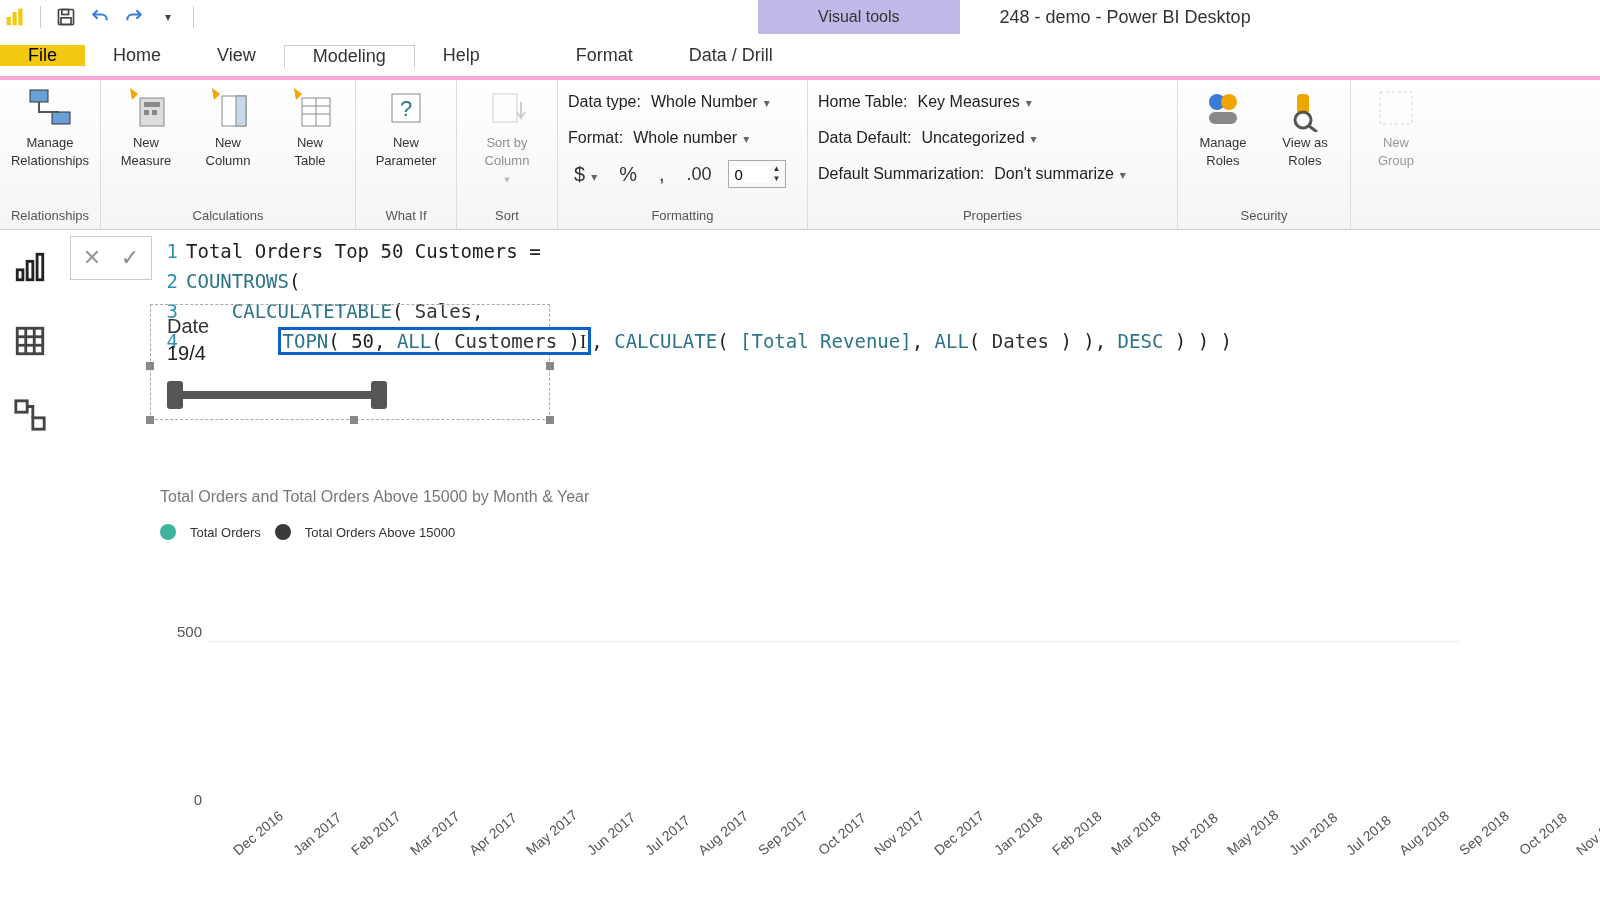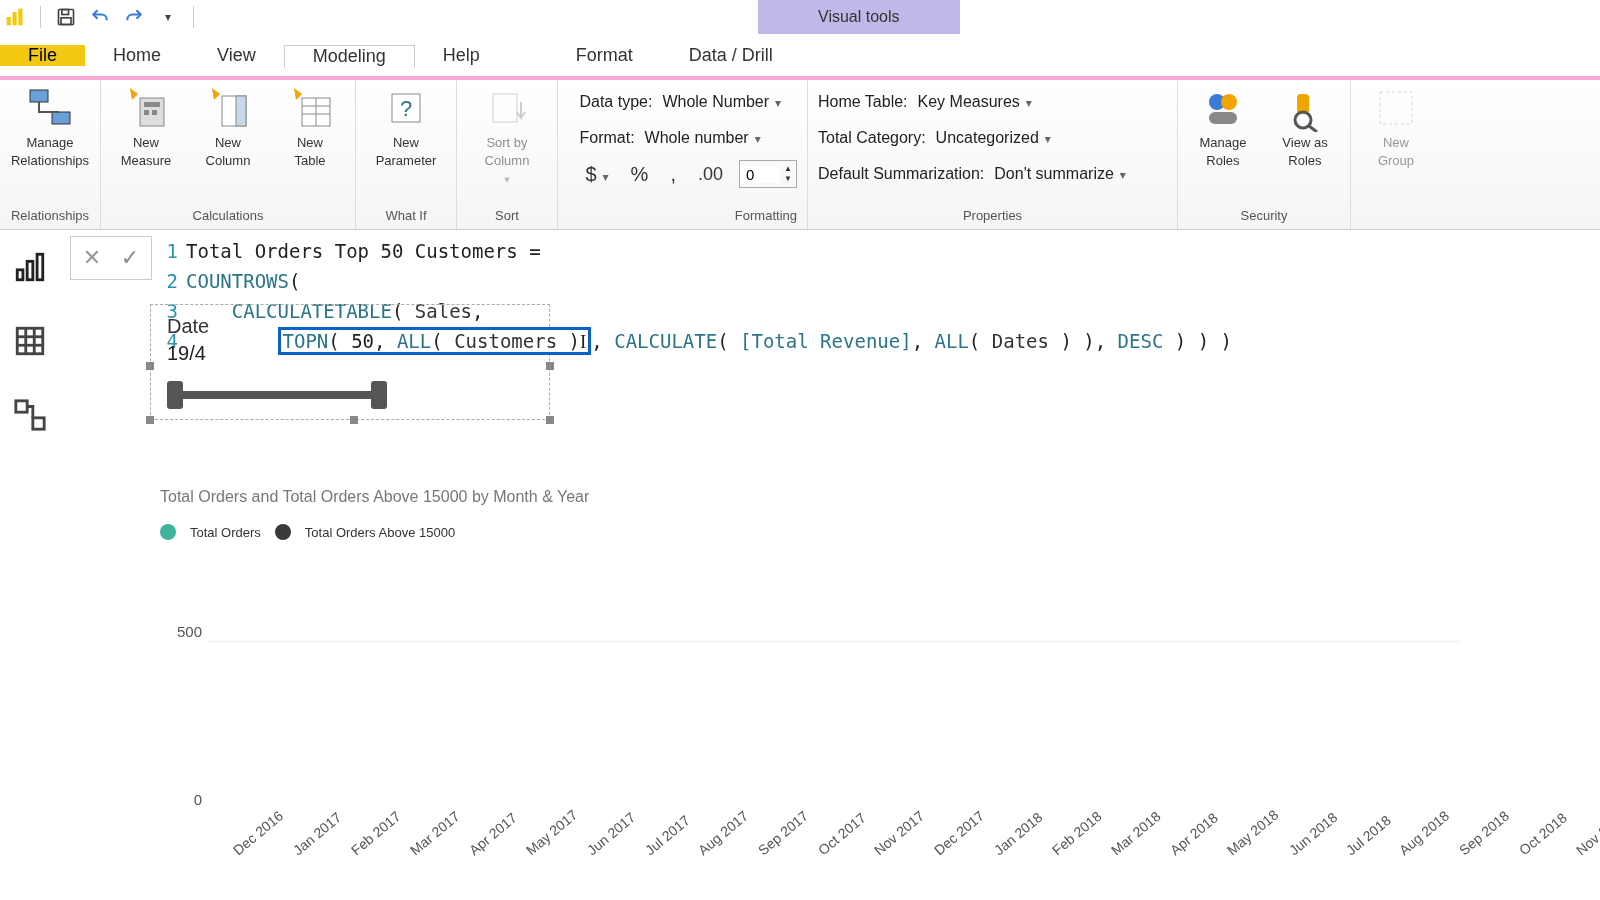--- a/index.html
+++ b/index.html
@@ -116,20 +116,21 @@
     <span class="icon">
         <svg viewBox="0 0 24 24" fill="none" stroke="#3a7bd5" stroke-width="2.5">
           <path d="M15 14l5-5-5-5"></path>
           <path d="M20 9H10a6 6 0 00-6 6v1"></path>
         </svg>
       </span>
     <span class="icon" style="font-size:12px;color:#444;">▾</span>
     <span class="sep"></span>
   </div>
   <div class="contextual-tab">Visual tools</div>
+  <div class="window-title">248 - demo - Power BI Desktop</div>
 </div>
 
 <div class="tabrow">
   <div class="tab-file">File</div>
   <div class="tab">Home</div>
   <div class="tab">View</div>
   <div class="tab active">Modeling</div>
   <div class="tab">Help</div>
   <div style="width:40px;"></div>
   <div class="tab">Format</div>
@@ -223,21 +224,21 @@
             </svg>
           </span>
         <span style="white-space:pre-line;">Sort by
 Column</span>
         <span style="font-size:11px;color:#888;">▾</span>
       </div>
     </div>
     <div class="group-label">Sort</div>
   </div>
 
-  <div class="group" style="min-width:250px;align-items:flex-end;">
+  <div class="group" style="min-width:250px;">
     <div>
       <div class="prop-row">
         <span>Data type:</span>
         <span class="dropdown-caret">Whole Number</span>
       </div>
       <div class="prop-row">
         <span>Format:</span>
         <span class="dropdown-caret">Whole number</span>
       </div>
       <div class="prop-row">
@@ -257,21 +258,21 @@
     <div class="group-label">Formatting</div>
   </div>
 
   <div class="group" style="min-width:370px;gap:8px;">
     <div>
       <div class="prop-row">
         <span>Home Table:</span>
         <span class="dropdown-caret">Key Measures</span>
       </div>
       <div class="prop-row">
-        <span>Total Category:</span>
+        <span>Data Default:</span>
         <span class="dropdown-caret">Uncategorized</span>
       </div>
       <div class="prop-row">
         <span>Default Summarization:</span>
         <span class="dropdown-caret">Don't summarize</span>
       </div>
     </div>
     <div class="group-label">Properties</div>
   </div>
 

